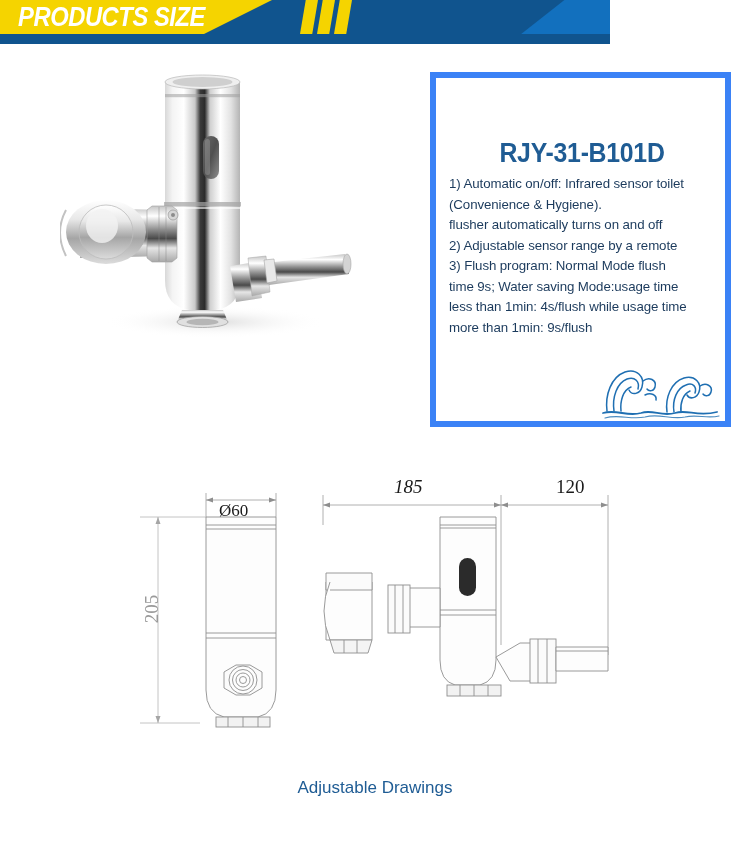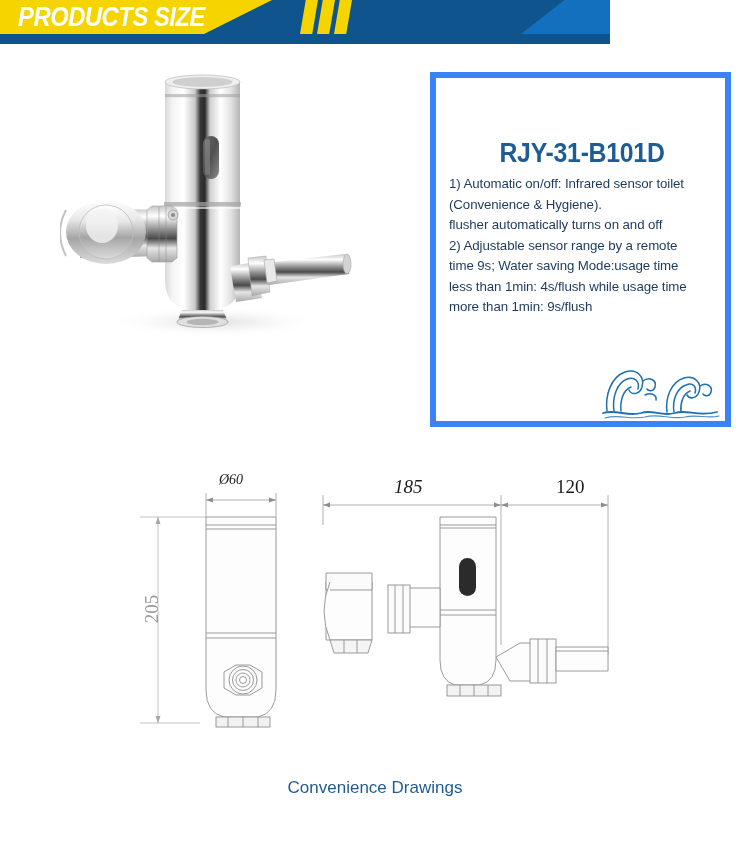--- a/index.html
+++ b/index.html
@@ -138,21 +138,21 @@
     font-size: 17px;
     color: #1F5C94;
   }
   .dim-label {
     position: absolute;
     font-family: "Liberation Serif", serif;
     font-size: 19px;
     color: #1a1a1a;
     white-space: nowrap;
   }
-  .dim-label.d60 { left: 219px; top: 472px; font-size: 14px; font-style: italic; }
+  .dim-label.d60 { left: 219px; top: 501px; font-size: 17px; }
   .dim-label.d185 { left: 394px; top: 476px; font-style: italic; }
   .dim-label.d120 { left: 556px; top: 476px; }
   .dim-label.d205 {
     left: 138px; top: 598px;
     transform: rotate(-90deg);
     transform-origin: center center;
     color: #9a9a9a;
   }
 </style>
 </head>
@@ -252,20 +252,21 @@
   </svg>
 </div>
 
 <div class="spec-panel">
   <div class="spec-inner">
     <div class="spec-title">RJY-31-B101D</div>
     <div class="spec-line">1) Automatic on/off: Infrared sensor toilet</div>
     <div class="spec-line">(Convenience &amp; Hygiene).</div>
     <div class="spec-line">flusher automatically turns on and off</div>
     <div class="spec-line">2) Adjustable sensor range by a remote</div>
+    <div class="spec-line">3) Flush program: Normal Mode flush</div>
     <div class="spec-line">time 9s; Water saving Mode:usage time</div>
     <div class="spec-line">less than 1min:  4s/flush while usage time</div>
     <div class="spec-line">more than 1min:  9s/flush</div>
   </div>
 
   <svg class="waves" viewBox="0 0 120 60">
     <g fill="none" stroke="#1F6FB2" stroke-width="1.5" stroke-linecap="round">
 
       <path d="M 6 52 C 4 36 10 18 24 13 C 36 9 44 18 41 28 C 39 35 31 37 28 31"></path>
       <path d="M 13 52 C 11 38 16 24 26 20 C 34 17 39 23 37 30"></path>
@@ -372,13 +373,13 @@
       <line x1="556" y1="196" x2="608" y2="196"></line>
     </g>
   </svg>
 </div>
 
 <div class="dim-label d60">Ø60</div>
 <div class="dim-label d205">205</div>
 <div class="dim-label d185">185</div>
 <div class="dim-label d120">120</div>
 
-<div class="caption">Convenience Drawings</div>
+<div class="caption">Adjustable Drawings</div>
 
 </body></html>

